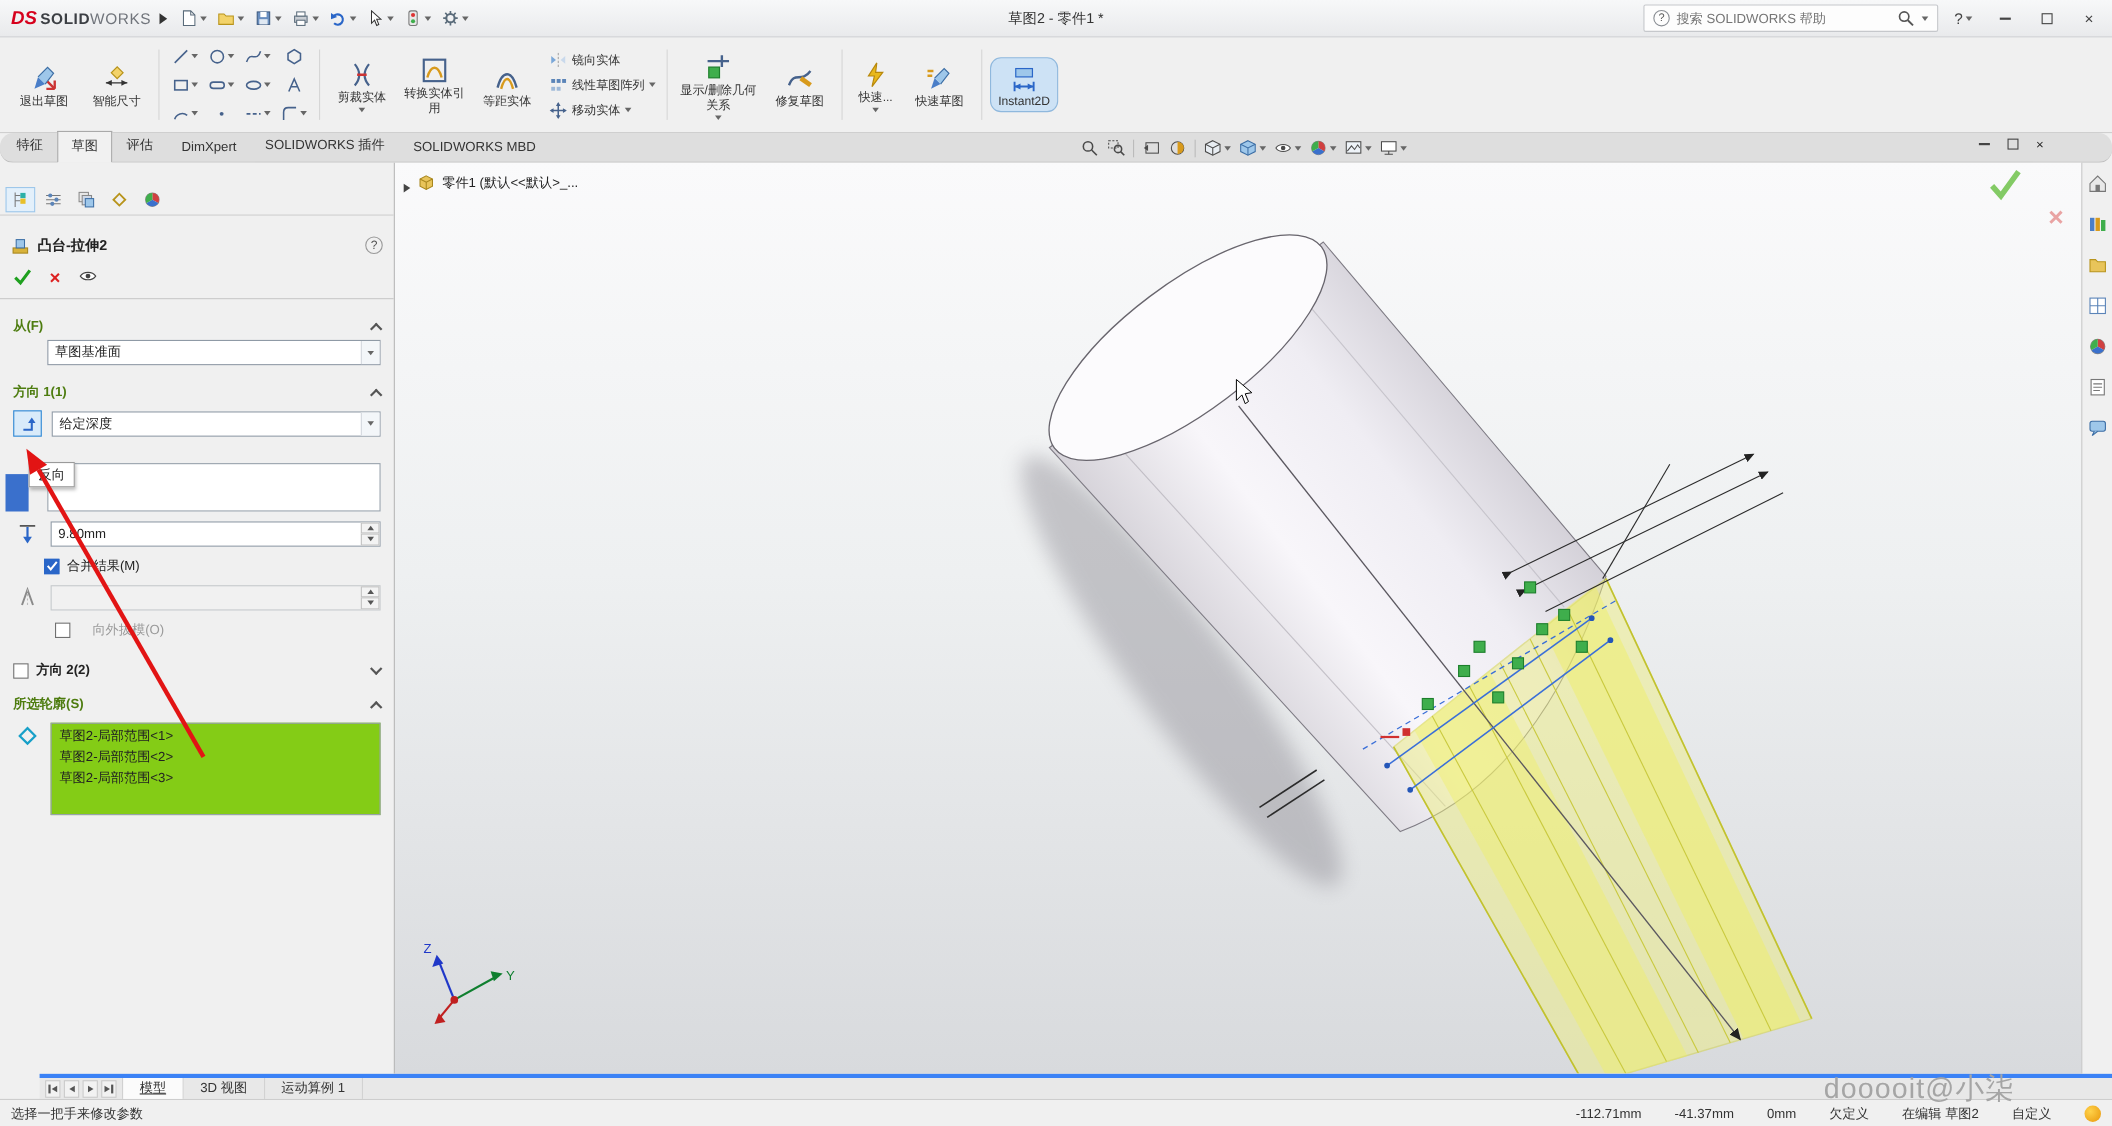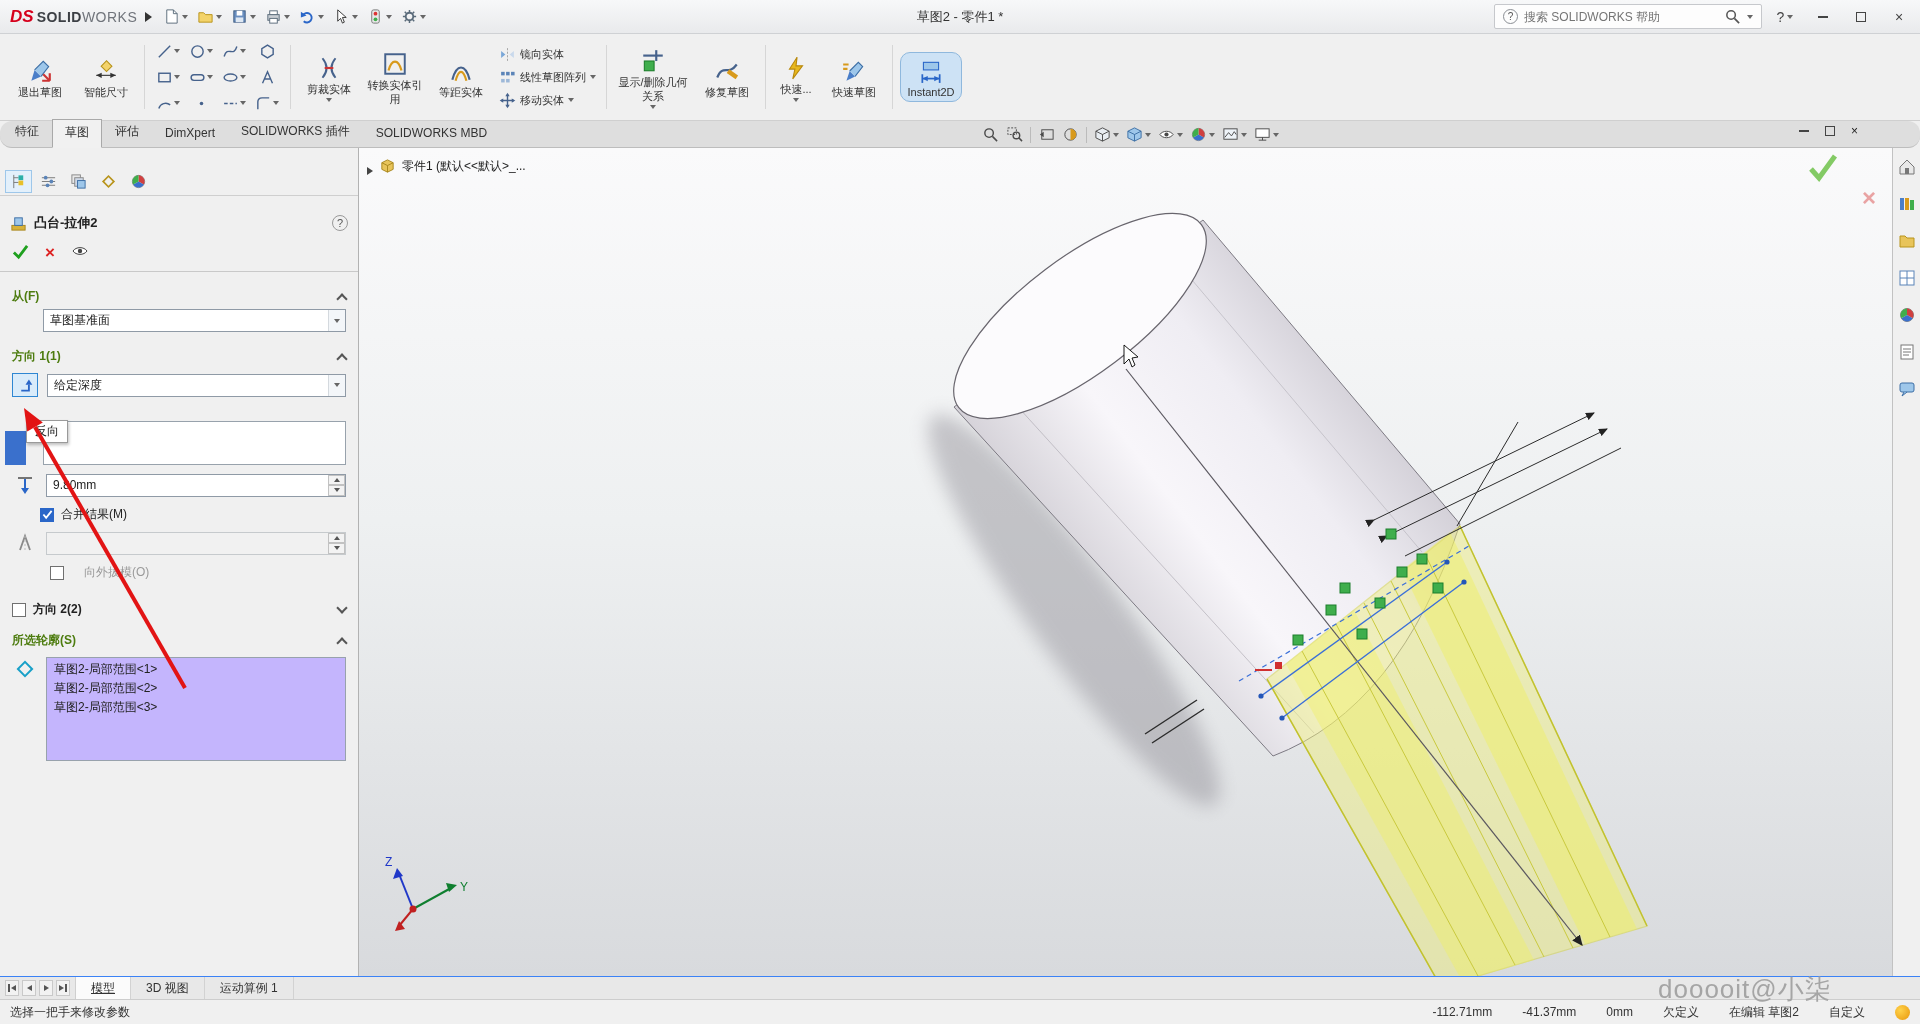--- a/index.html
+++ b/index.html
@@ -98,39 +98,39 @@
         border:1px solid #c2c2c2; background:#f3f3f3; }
   .tri-u { width:0; height:0; border-left:3px solid transparent; border-right:3px solid transparent; border-bottom:4px solid #555; }
   .tri-d { width:0; height:0; border-left:3px solid transparent; border-right:3px solid transparent; border-top:4px solid #555; }
   .cbrow { display:flex; gap:7px; align-items:center; margin:9px 12px 0 40px; font-size:12px; }
   .cbrow.indent { margin-left:50px; }
   .cbrow.disabled { color:#9a9a9a;gap:20px; }
   .cb { width:14px; height:14px; border:1px solid #707070; background:#fff; display:flex;
         align-items:center; justify-content:center; flex:none; }
   .cb.checked { background:#2a66c8; border-color:#2a66c8; }
   .dir2h { display:flex; align-items:center; margin:20px 12px 0; gap:7px; font-weight:bold; font-size:12px; }
-  .listbox { flex:1; height:104px; background:#c4b5fd; border:1px solid #98a2ac; font-size:12px; padding:2px 0; overflow:hidden; }
+  .listbox { flex:1; height:84px; background:#84cc16; border:1px solid #98a2ac; font-size:12px; padding:2px 0; overflow:hidden; }
   .li { padding:1px 7px; white-space:nowrap; }
 
   
   .viewport { flex:1; position:relative; overflow:hidden;
               background:linear-gradient(180deg,#fafafb 0%,#eef0f1 45%,#d8dadd 100%); }
   .vsvg { position:absolute; inset:0; width:100%; height:100%; }
   .bcrumb { position:absolute; left:8px; top:10px; display:flex; align-items:flex-end; gap:6px; font-size:12px; color:#222; }
   .tri-r { width:0; height:0; border-top:4px solid transparent; border-bottom:4px solid transparent; border-left:6px solid #444; }
   .confirm-check { position:absolute; right:52px; top:2px; }
   .confirm-x { position:absolute; right:16px; top:36px; font-size:24px; color:#e9a3a3; font-weight:bold; }
 
   
   .taskpane { width:28px; background:#f0f0f0; border-left:1px solid #c2c2c2; display:flex; flex-direction:column;
               align-items:center; padding-top:8px; gap:15px; }
   .tpbtn { width:22px; height:22px; display:flex; align-items:center; justify-content:center; }
 
   
-  .doctabs { height:23px; background:#e8e8e8; border-top:1px solid #3b82f6; display:flex; align-items:stretch; font-size:12px; }
+  .doctabs { height:23px; background:#e8e8e8; border-top:4px solid #3b82f6; display:flex; align-items:stretch; font-size:12px;margin-left:36px; }
   .navbtns { display:flex; align-items:center; padding:0 5px; gap:3px; border-right:1px solid #cfcfcf; }
   .navb { width:14px; height:16px; display:flex; align-items:center; justify-content:center; background:#f2f2f2;
           border:1px solid #c9c9c9; gap:1px; }
   .tl { width:0; height:0; border-top:3.5px solid transparent; border-bottom:3.5px solid transparent; border-right:5px solid #555; }
   .tr { width:0; height:0; border-top:3.5px solid transparent; border-bottom:3.5px solid transparent; border-left:5px solid #555; }
   .bar { width:2px; height:8px; background:#555; }
   .dtab { display:flex; align-items:center; padding:0 15px; color:#333; border-right:1px solid #d2d2d2; }
   .dtab.active { background:#fbfbfb; text-decoration:underline; }
 
   

